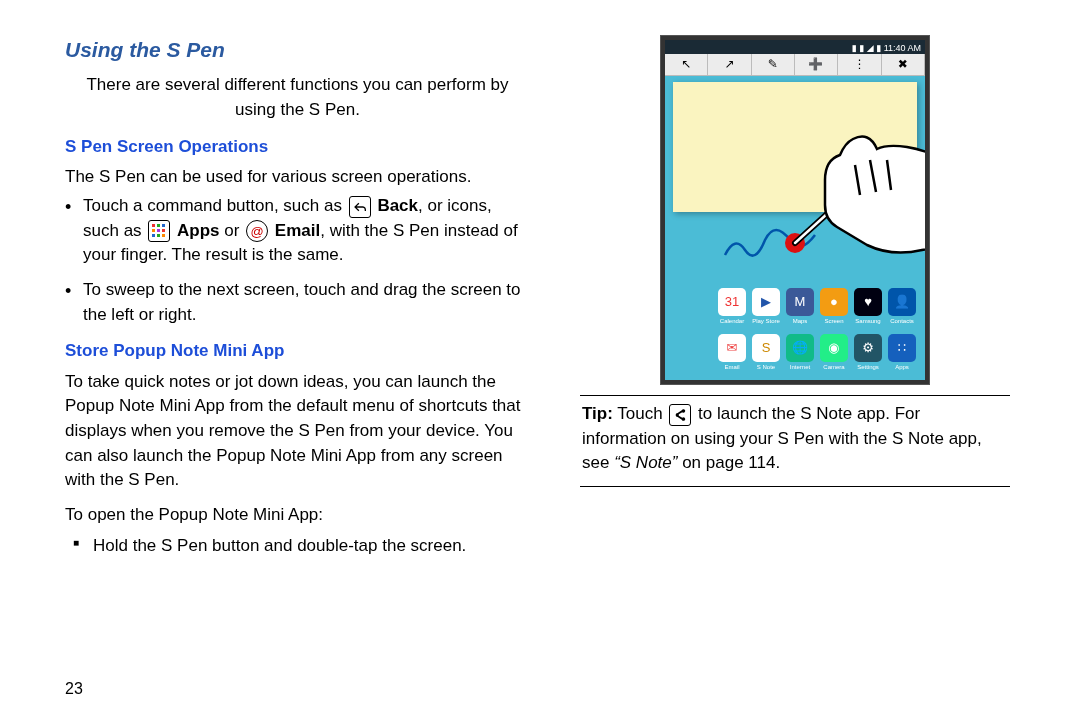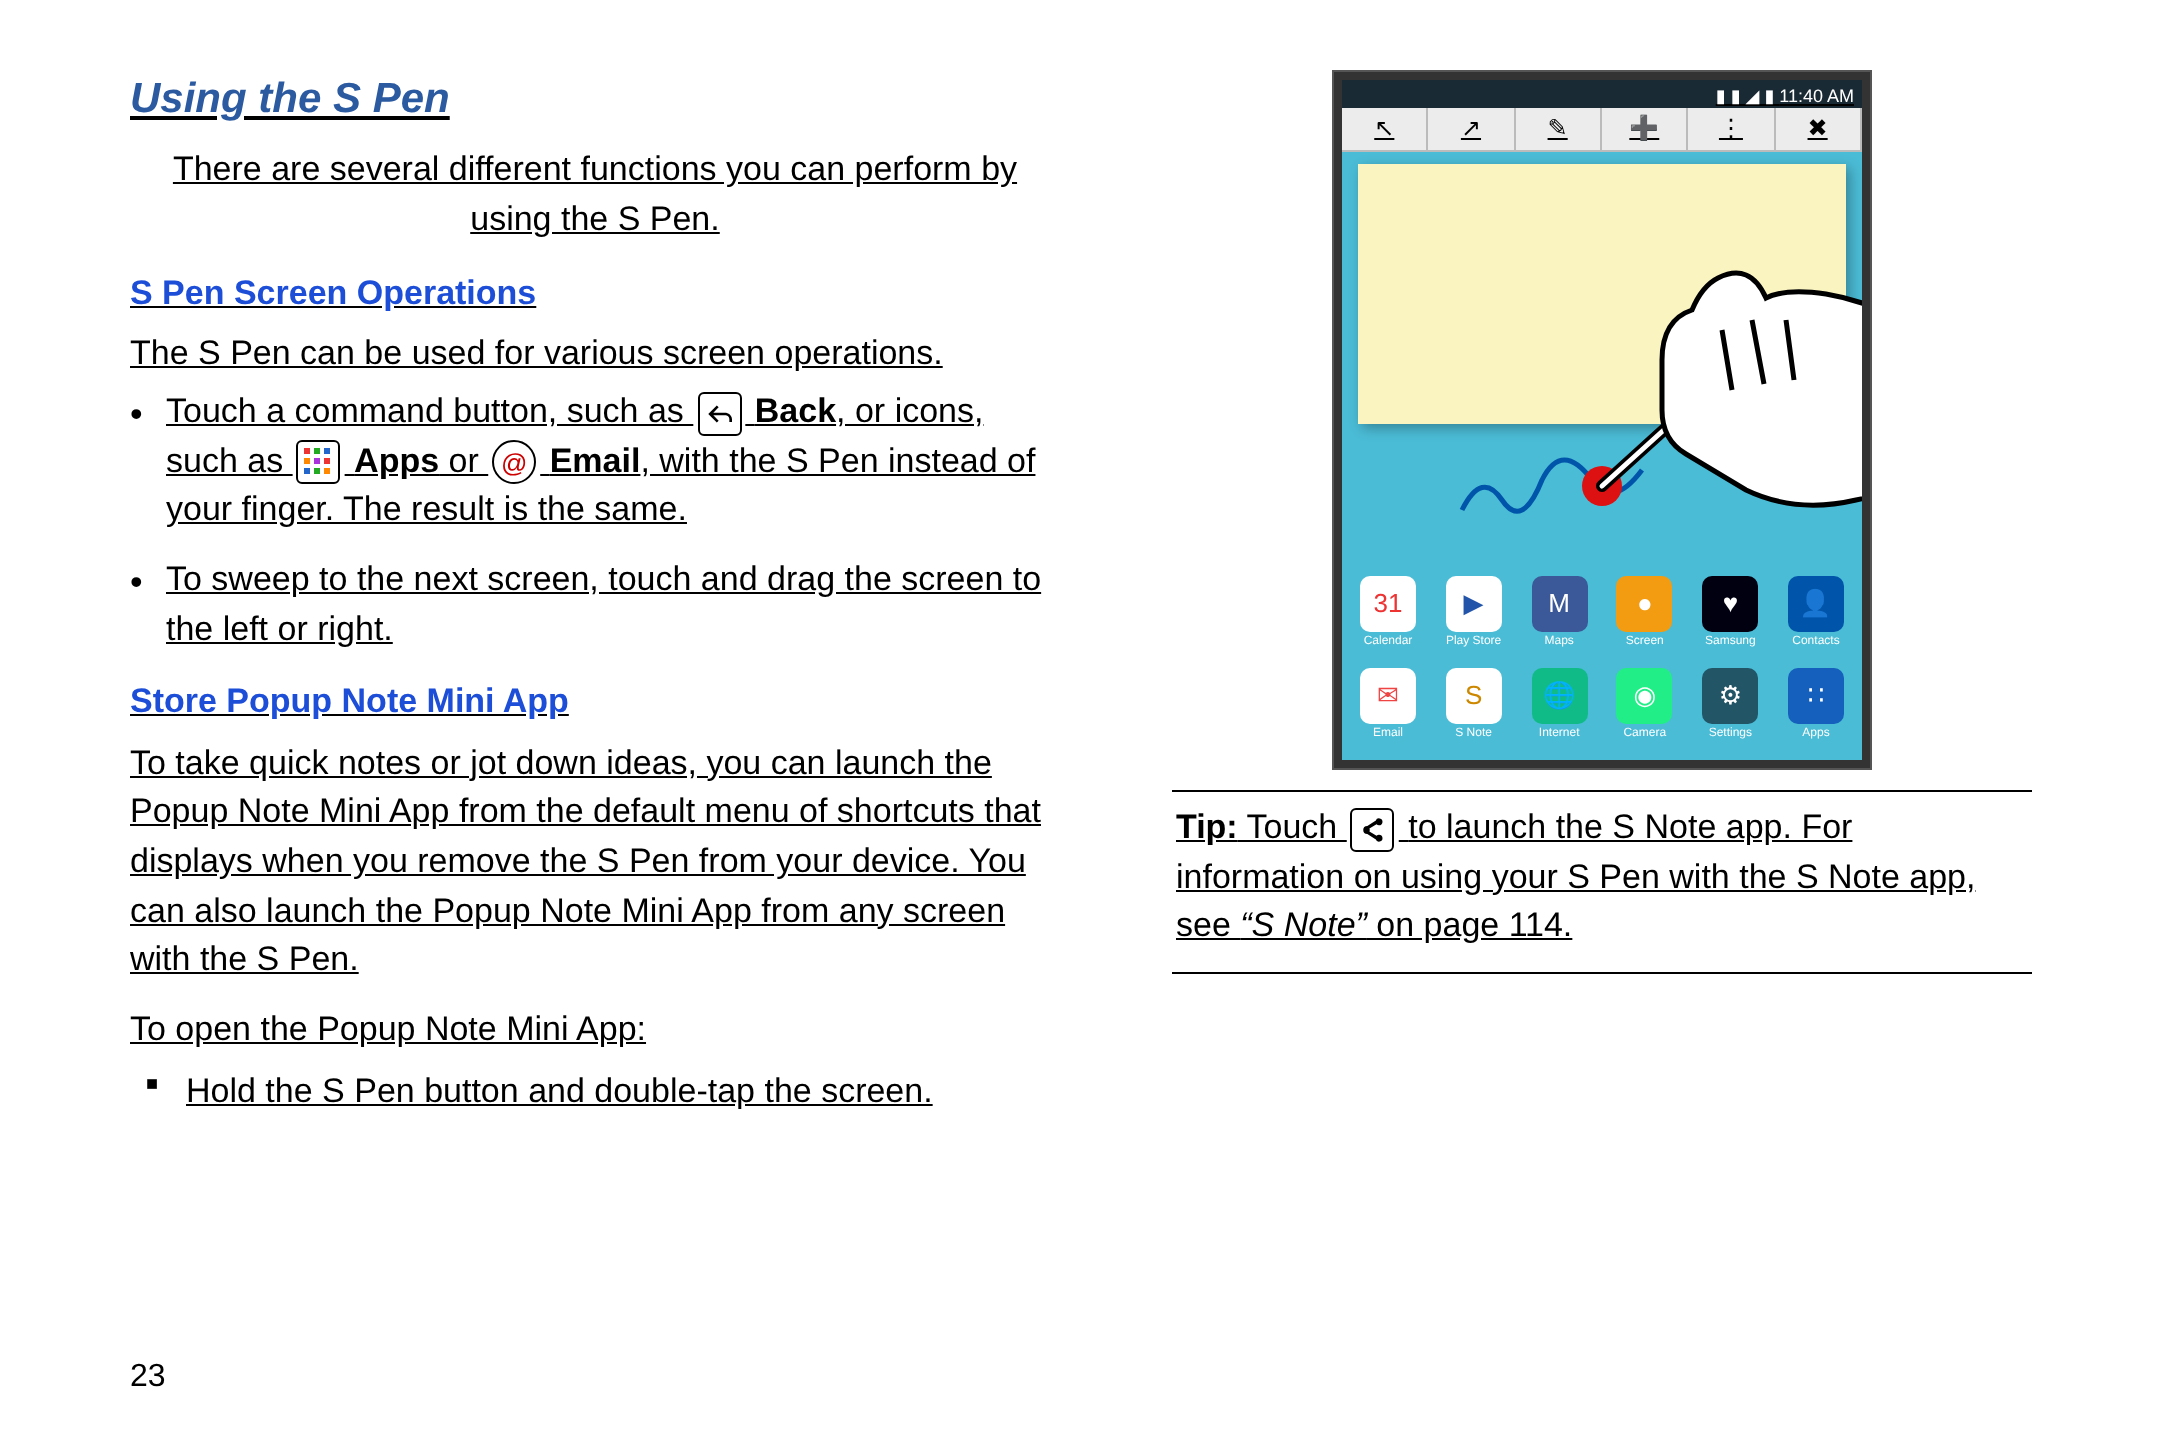--- a/index.html
+++ b/index.html
@@ -8,29 +8,27 @@
       height: 720px;
       font-family: Arial, Helvetica, sans-serif;
       font-size: 17px;
       line-height: 1.45;
       color: #000;
       padding: 35px 40px 20px 65px;
       position: relative;
     }
     .two-col {
       display: flex;
-      gap: 24px;
-      text-decoration: underline;
+      gap: 50px;
     }
     .left-col {
       flex: 0 0 465px;
     }
     .right-col {
       flex: 0 0 430px;
-      margin-left: 32px;
     }
     .h1 {
       font-weight: bold;
       font-style: italic;
       font-size: 21px;
       color: #2b5aa0;
       margin-bottom: 8px;
     }
     .h2 {
       font-weight: bold;
@@ -156,21 +154,21 @@
       bottom: 0;
       left: 0;
       right: 0;
       display: flex;
       flex-direction: column;
       padding: 4px 6px 4px 6px;
       gap: 4px;
     }
     .dock-row {
       display: flex;
-      justify-content: space-between;
+      justify-content: flex-end;
     }
     .dock-icon {
       width: 34px;
       height: 42px;
       display: flex;
       flex-direction: column;
       align-items: center;
     }
     .dock-icon .sq {
       width: 28px;

